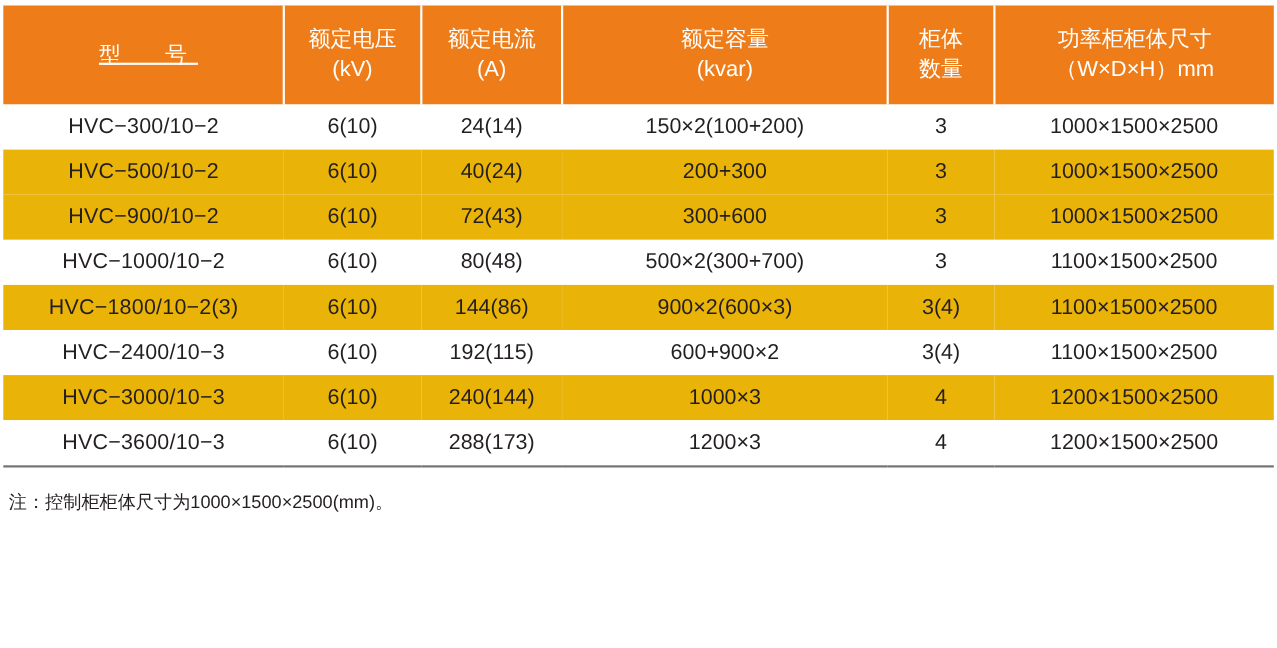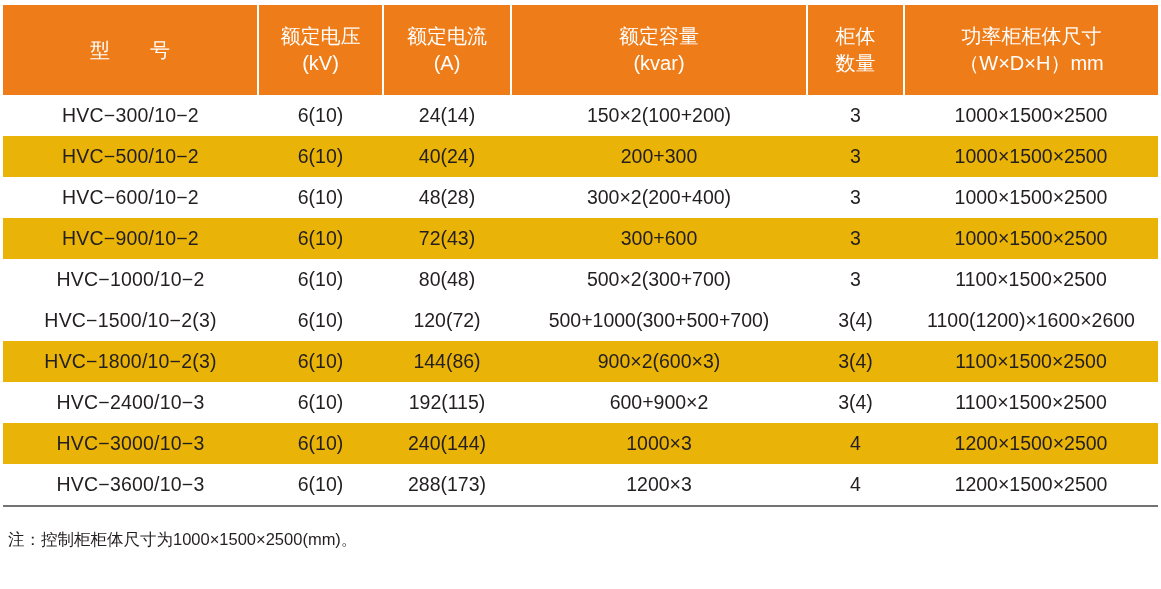--- a/index.html
+++ b/index.html
@@ -62,20 +62,21 @@
   tbody tr.plain td {
     background: #ffffff;
   }
   tbody tr:last-child td {
     border-bottom: 2px solid #737373;
   }
   .model-cell { letter-spacing: 0.2px; text-align: center; }
   .hdr-model {
     letter-spacing: 10px;
     padding-left: 10px;
+    text-decoration: underline;
   }
 
   .notes {
     margin: 16px 0 0 8px;
     font-size: 16.5px;
     line-height: 2.05;
     color: #231f20;
   }
 </style>
 </head>
@@ -129,51 +130,35 @@
           <td>1000×1500×2500</td>
         </tr>
         <tr class="alt">
           <td class="model-cell">HVC−500/10−2</td>
           <td>6(10)</td>
           <td>40(24)</td>
           <td>200+300</td>
           <td>3</td>
           <td>1000×1500×2500</td>
         </tr>
-        <tr class="plain">
-          <td class="model-cell">HVC−600/10−2</td>
-          <td>6(10)</td>
-          <td>48(28)</td>
-          <td>300×2(200+400)</td>
-          <td>3</td>
-          <td>1000×1500×2500</td>
-        </tr>
         <tr class="alt">
           <td class="model-cell">HVC−900/10−2</td>
           <td>6(10)</td>
           <td>72(43)</td>
           <td>300+600</td>
           <td>3</td>
           <td>1000×1500×2500</td>
         </tr>
         <tr class="plain">
           <td class="model-cell">HVC−1000/10−2</td>
           <td>6(10)</td>
           <td>80(48)</td>
           <td>500×2(300+700)</td>
           <td>3</td>
           <td>1100×1500×2500</td>
-        </tr>
-        <tr class="plain">
-          <td class="model-cell">HVC−1500/10−2(3)</td>
-          <td>6(10)</td>
-          <td>120(72)</td>
-          <td>500+1000(300+500+700)</td>
-          <td>3(4)</td>
-          <td>1100(1200)×1600×2600</td>
         </tr>
         <tr class="alt">
           <td class="model-cell">HVC−1800/10−2(3)</td>
           <td>6(10)</td>
           <td>144(86)</td>
           <td>900×2(600×3)</td>
           <td>3(4)</td>
           <td>1100×1500×2500</td>
         </tr>
         <tr class="plain">

